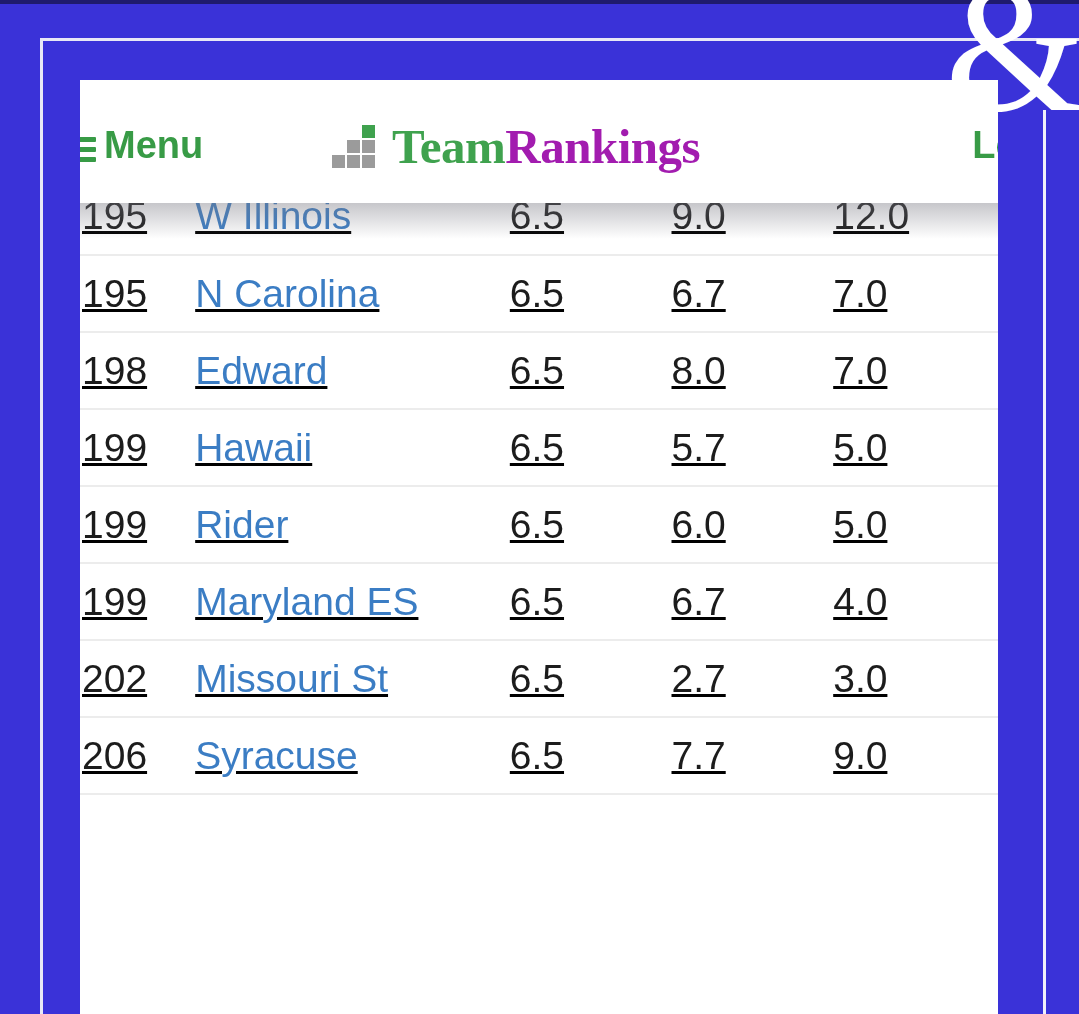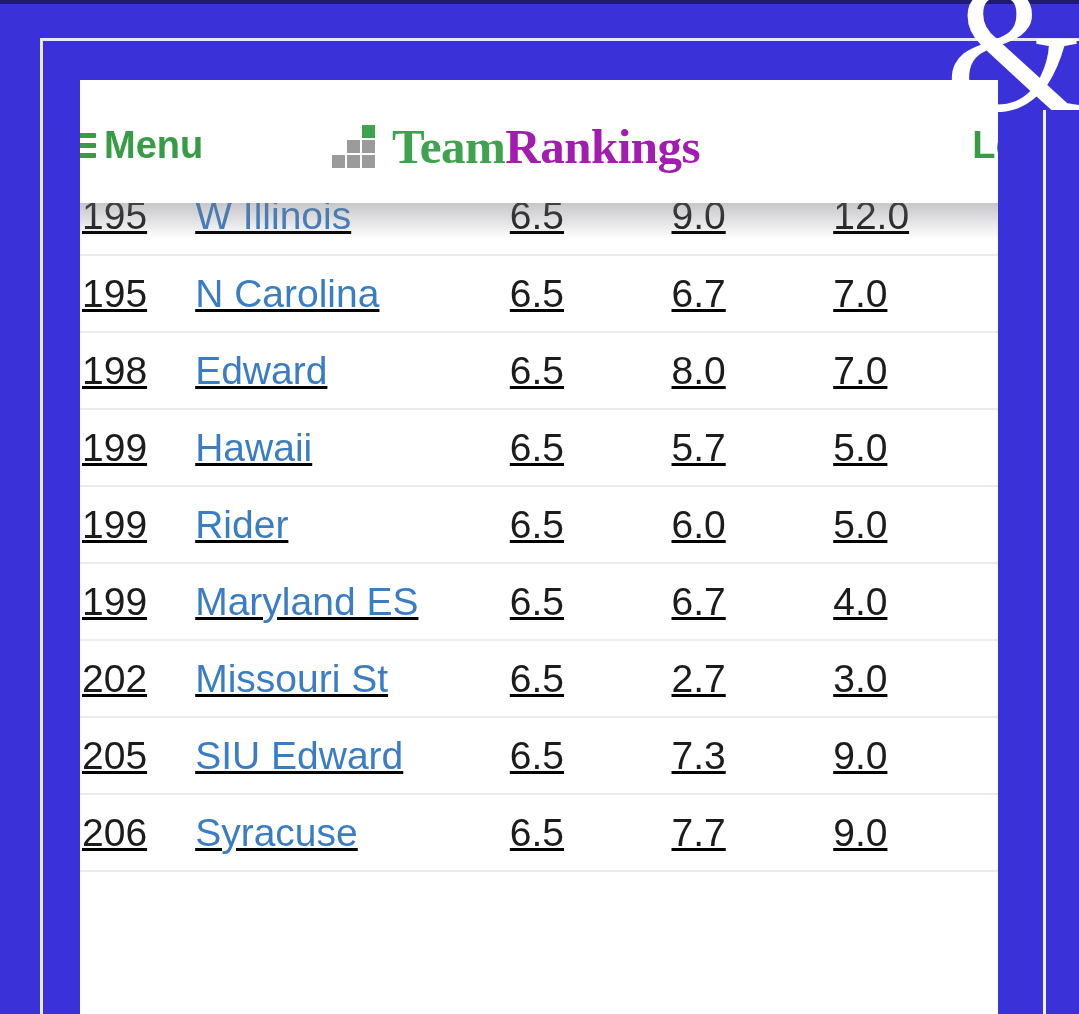--- a/index.html
+++ b/index.html
@@ -75,21 +75,21 @@
     background: #ffffff;
     z-index: 5;
     display: flex;
     align-items: center;
   }
 
   #menu-button {
     position: absolute;
     left: -6px; top: 44px;
     display: flex;
-    align-items: center;
+    align-items: flex-end;
     gap: 8px;
     color: #389b46;
     font-size: 38px;
     font-weight: bold;
     white-space: nowrap;
   }
   #hamburger-icon {
     display: inline-block;
     width: 22px;
   }
@@ -273,27 +273,20 @@
             <td class="col-num c3">4.0</td>
           </tr>
           <tr>
             <td class="col-rank">202</td>
             <td class="col-team"><span>Missouri St</span></td>
             <td class="col-num c1">6.5</td>
             <td class="col-num c2">2.7</td>
             <td class="col-num c3">3.0</td>
           </tr>
           <tr>
-            <td class="col-rank">205</td>
-            <td class="col-team"><span>SIU Edward</span></td>
-            <td class="col-num c1">6.5</td>
-            <td class="col-num c2">7.3</td>
-            <td class="col-num c3">9.0</td>
-          </tr>
-          <tr>
             <td class="col-rank">206</td>
             <td class="col-team"><span>Syracuse</span></td>
             <td class="col-num c1">6.5</td>
             <td class="col-num c2">7.7</td>
             <td class="col-num c3">9.0</td>
           </tr>
         </tbody>
     </table>
 
   </div>

